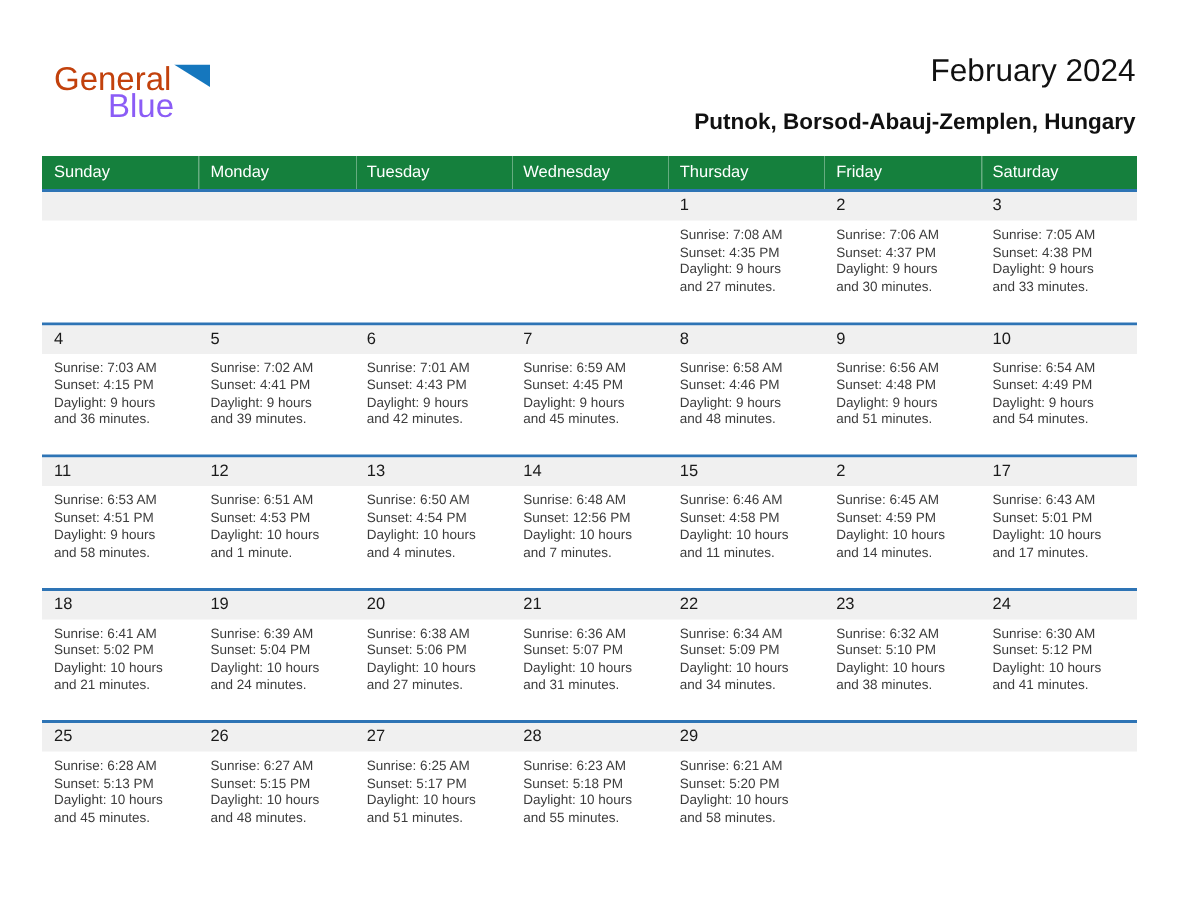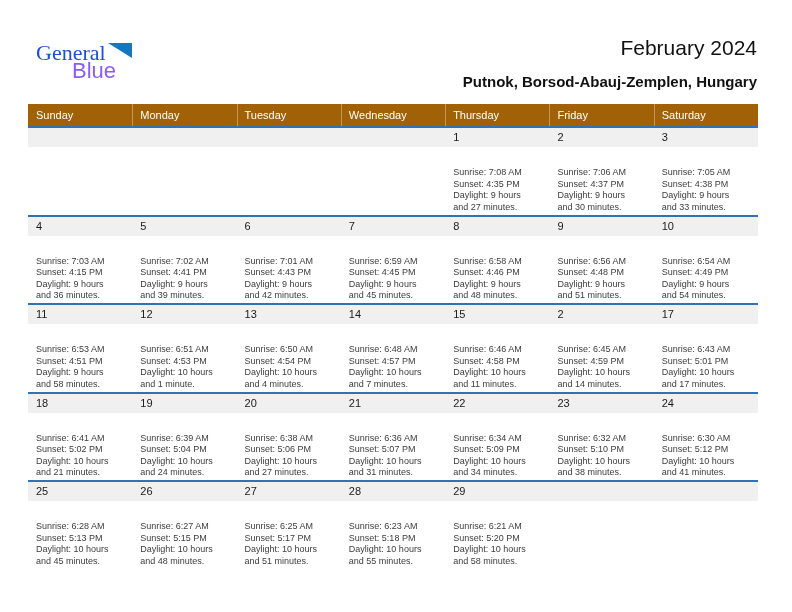--- a/index.html
+++ b/index.html
@@ -3,38 +3,38 @@
 <meta charset="utf-8">
 <style>
   html,body{margin:0;padding:0;background:#ffffff;}
   .page{
     position:relative;width:792px;height:612px;background:#ffffff;overflow:hidden;
     font-family:"Liberation Sans",sans-serif;color:#1a1a1a;
   }
   
   .logo{position:absolute;left:36px;top:42px;line-height:1;}
   .logo-row1{display:flex;align-items:flex-start;}
-  .logo-general{font-size:22px;color:#1d4ed8;letter-spacing:0px;font-family:Liberation Serif, serif;}
+  .logo-general{font-size:22px;color:#c2410c;letter-spacing:0px;}
   .logo-triangle{margin-left:2px;margin-top:1px;}
   .logo-blue{font-size:22px;color:#8b5cf6;margin-left:36px;margin-top:-4px;}
   
   .titleblock{position:absolute;right:35px;top:36px;text-align:right;}
   .month-title{font-size:21px;color:#111111;font-weight:400;}
   .location{font-size:15px;color:#111111;margin-top:13px;font-weight:700;}
   
   .calendar{position:absolute;left:28px;top:104px;width:730px;}
-  .weekday-row{display:grid;grid-template-columns:repeat(7,1fr);background:#a16207;height:22px;}
+  .weekday-row{display:grid;grid-template-columns:repeat(7,1fr);background:#15803d;height:22px;}
   .weekday{font-size:11px;color:#ffffff;line-height:22px;padding-left:8px;font-weight:400;}
   .weekday + .weekday{box-shadow:inset 1px 0 0 rgba(255,255,255,0.35);}
   .week{position:relative;height:88.5px;border-top:2px solid #2e74b5;box-sizing:border-box;}
   .band{position:absolute;left:0;top:0;right:0;height:19px;background:#f0f0f0;}
   .cells{position:relative;display:grid;grid-template-columns:repeat(7,1fr);height:100%;}
   .cell{overflow:visible;}
   .daynum{height:19px;line-height:19px;padding-left:8px;font-size:11px;color:#1a1a1a;}
-  .info{padding:20px 0 0 8px;font-size:9px;color:#3c3c3c;line-height:11.5px;}
+  .info{padding:4px 0 0 8px;font-size:9px;color:#3c3c3c;line-height:11.5px;}
   .info div{white-space:nowrap;}
 </style>
 </head>
 <body>
 
 <div class="page">
 
   <div class="logo">
     <div class="logo-row1">
       <span class="logo-general">General</span>
@@ -241,21 +241,21 @@
       <div>Sunset: 4:54 PM</div>
       <div>Daylight: 10 hours</div>
       <div>and 4 minutes.</div>
     </div>
   </div>
 
   <div class="cell">
     <div class="daynum">14</div>
     <div class="info">
       <div>Sunrise: 6:48 AM</div>
-      <div>Sunset: 4:57 PM</div>
+      <div>Sunset: 12:56 PM</div>
       <div>Daylight: 10 hours</div>
       <div>and 7 minutes.</div>
     </div>
   </div>
 
   <div class="cell">
     <div class="daynum">15</div>
     <div class="info">
       <div>Sunrise: 6:46 AM</div>
       <div>Sunset: 4:58 PM</div>

